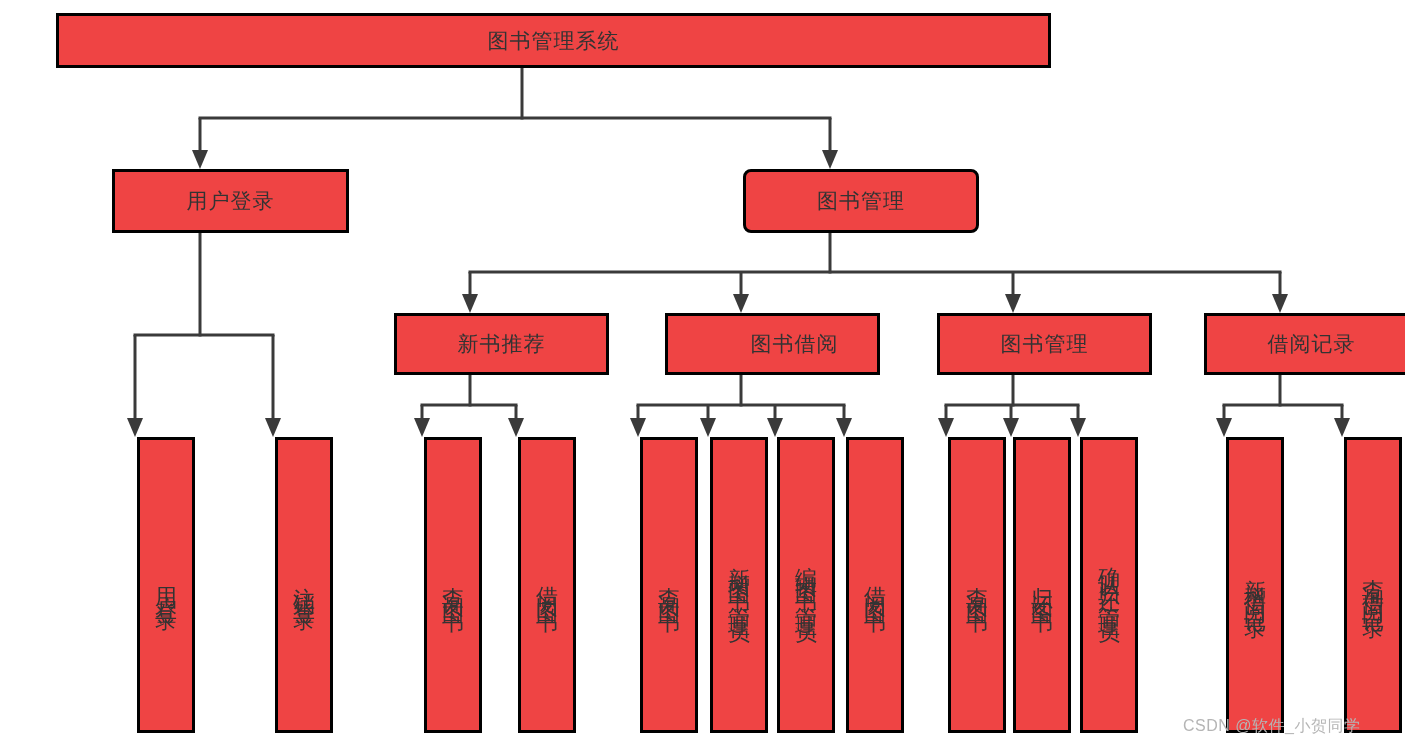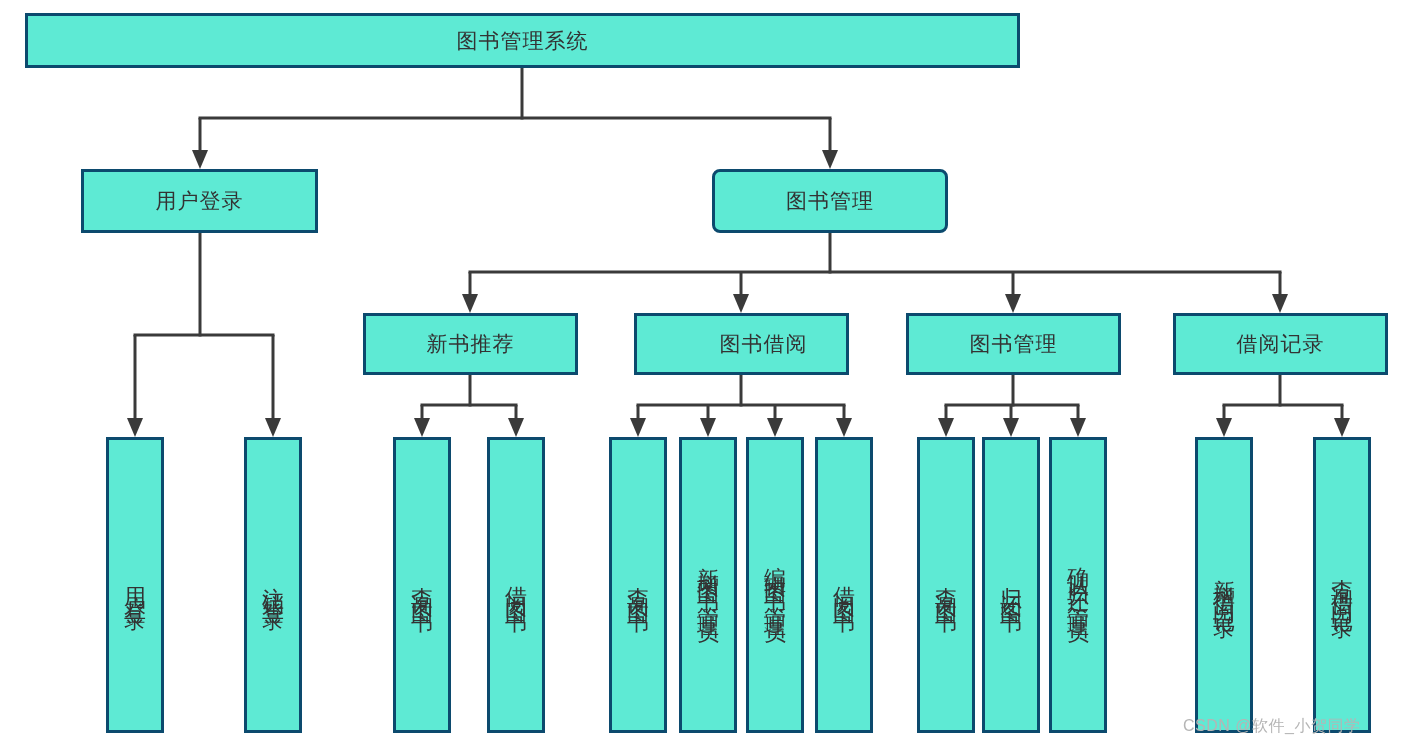--- a/index.html
+++ b/index.html
@@ -12,26 +12,27 @@
     overflow: hidden;
   }
   #connectors {
     position: absolute;
     left: 0; top: 0;
     width: 1405px; height: 747px;
   }
   .node {
     position: absolute;
     box-sizing: border-box;
-    border: 3px solid #0c4a6e;
-    background: #5eead4;
+    border: 3px solid #000000;
+    background: #ef4444;
     color: #333333;
     display: flex;
     align-items: center;
     justify-content: center;
+    margin-left: 31px;
   }
   .node-h {
     font-size: 21px;
     letter-spacing: 1px;
     white-space: nowrap;
   }
   .node-v {
     font-size: 22px;
   }
   .node-v .vtext {

